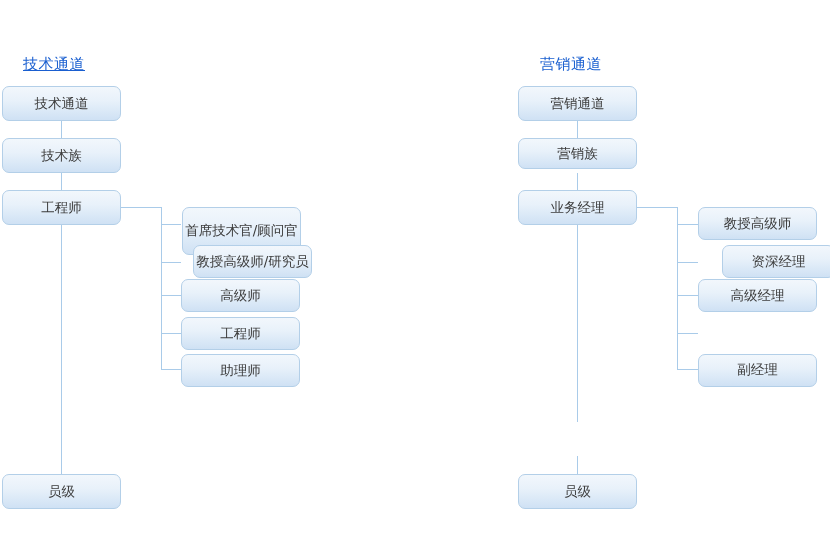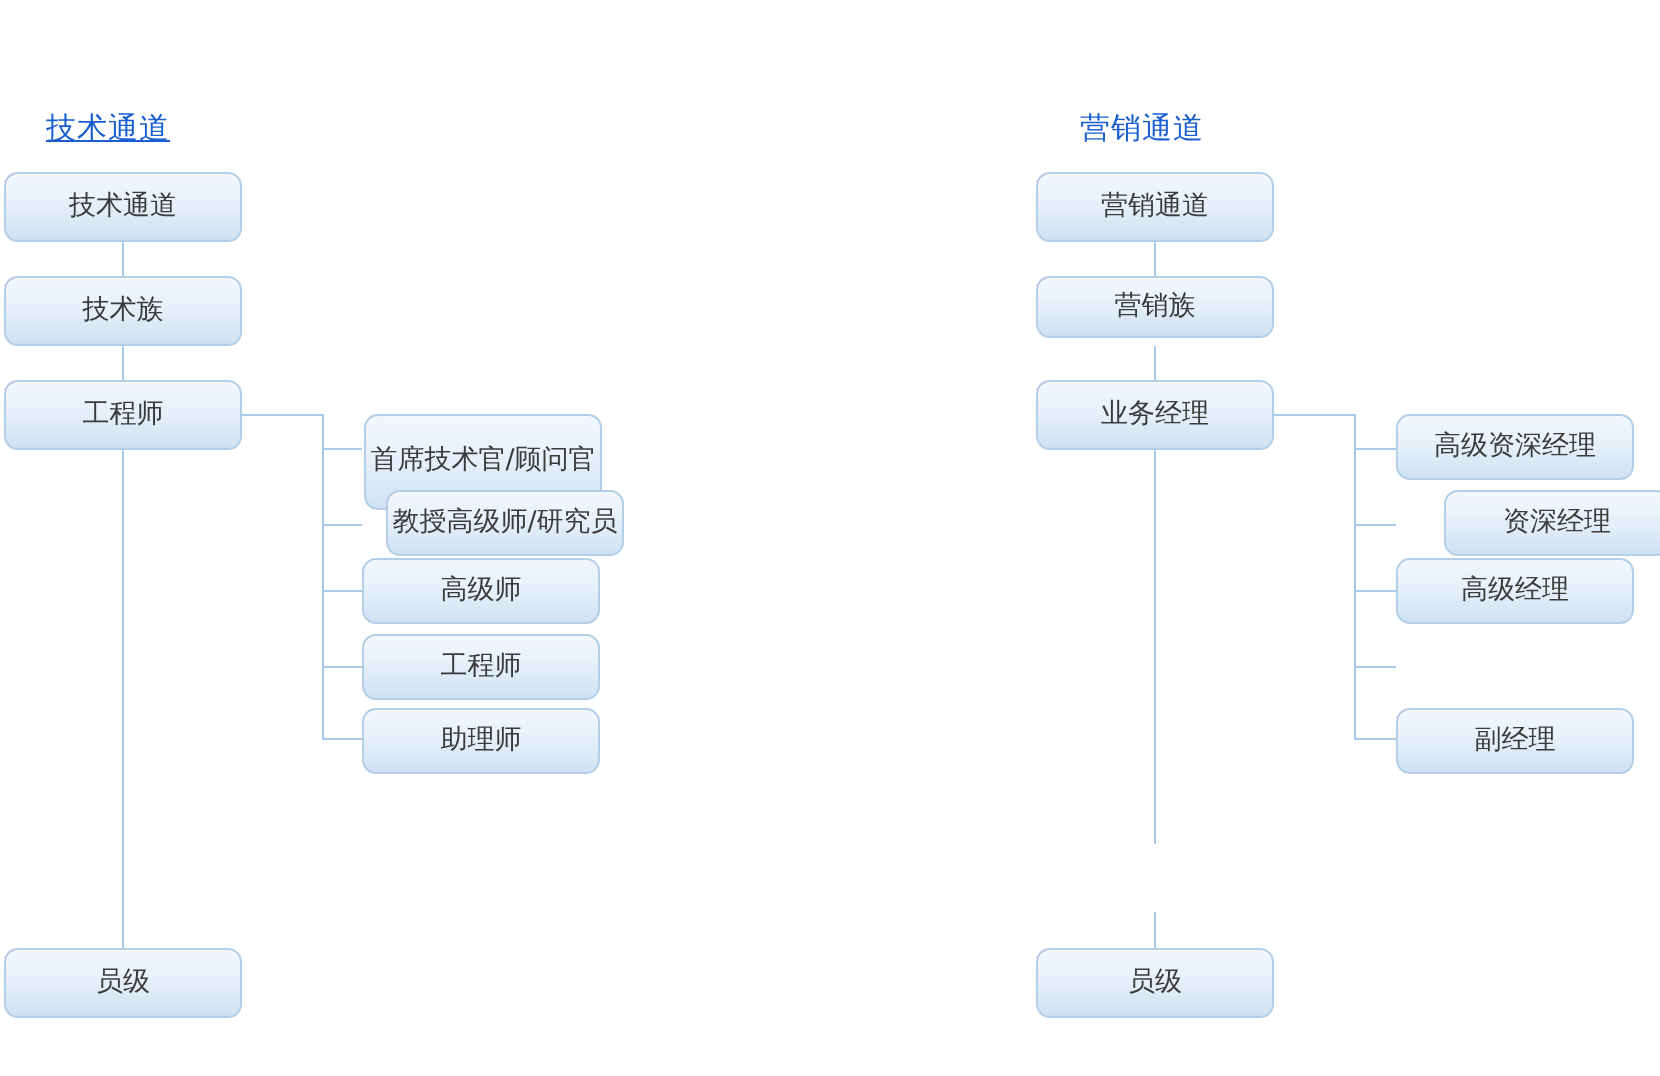--- a/index.html
+++ b/index.html
@@ -142,25 +142,25 @@
     <span class="node-label">营销族</span>
   </div>
   <div class="node" style="left:518px; top:190px; width:119px; height:35px;">
     <span class="node-label">业务经理</span>
   </div>
   <div class="node" style="left:518px; top:474px; width:119px; height:35px;">
     <span class="node-label">员级</span>
   </div>
 
   <div class="node" style="left:698px; top:207px; width:119px; height:33px;">
-    <span class="node-label">高级资深经理</span>
+    <span class="node-label">教授高级师</span>
   </div>
   <div class="node" style="left:698px; top:245px; width:113px; height:33px;margin-left:24px;">
     <span class="node-label">资深经理</span>
   </div>
   <div class="node" style="left:698px; top:279px; width:119px; height:33px;">
     <span class="node-label">高级经理</span>
   </div>
-  <div class="node" style="left:698px; top:354px; width:119px; height:33px;">
+  <div class="node" style="left:698px; top:354px; width:119px; height:33px;font-family:Liberation Mono, monospace;">
     <span class="node-label">副经理</span>
   </div>
 
 </div>
 
 </body></html>

